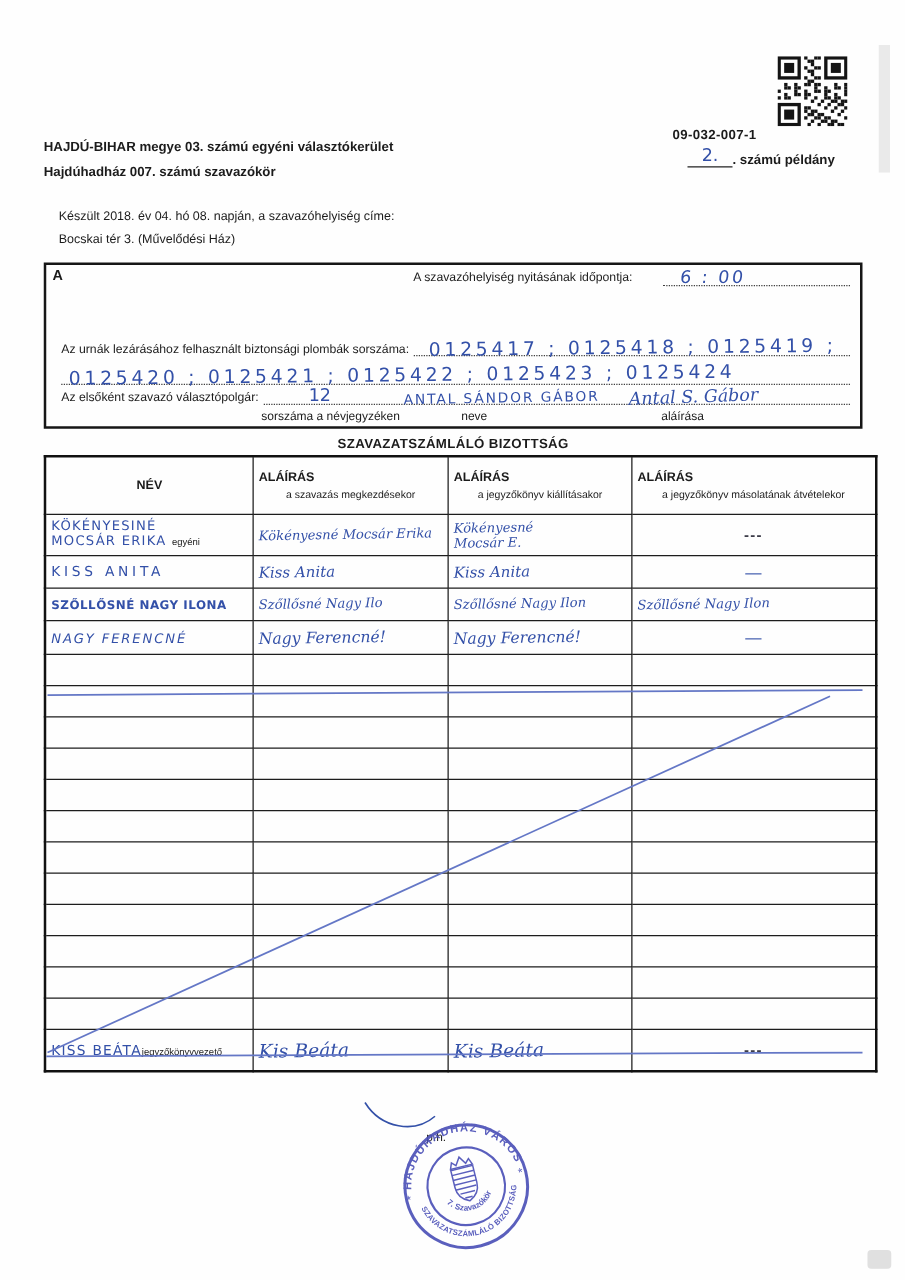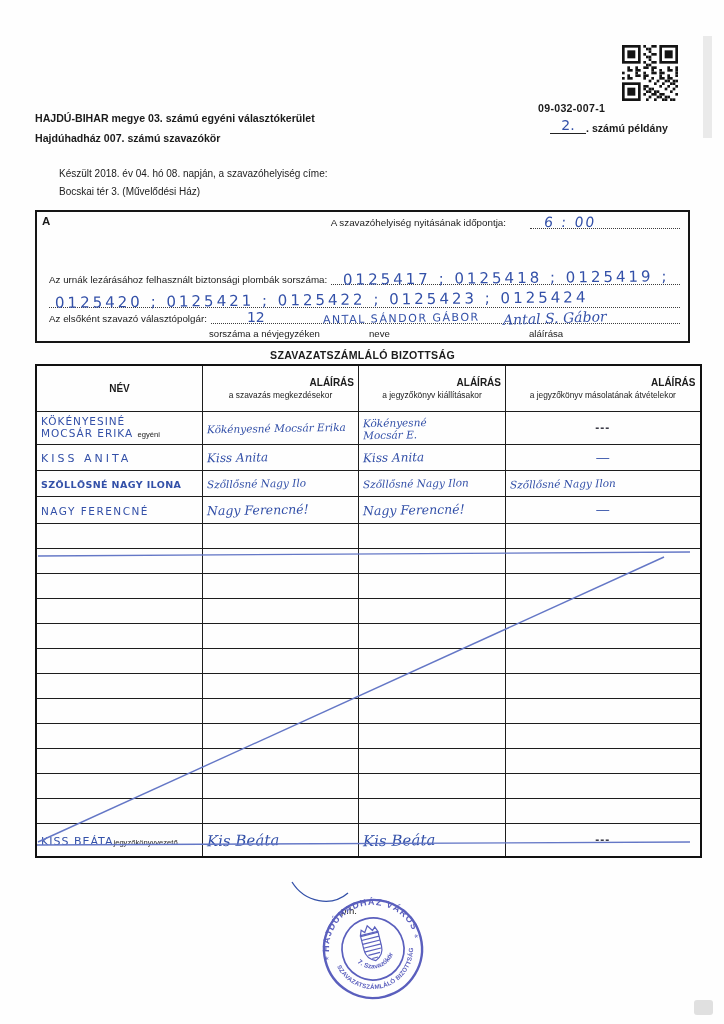--- a/index.html
+++ b/index.html
@@ -7,21 +7,21 @@
     position:relative;width:724px;height:1024px;background:#fefefe;
     font-family:"Liberation Sans",sans-serif;color:#1b1b1b;overflow:hidden;
     margin:0 auto;
   }
   .abs{position:absolute;}
   .center{text-align:center;}
 
   
   .title-block{left:100px;top:55px;width:515px;text-align:center;font-weight:bold;font-size:10.6px;line-height:22px;letter-spacing:.2px;}
   .hdr-line{left:35px;font-weight:bold;font-size:10.6px;}
-  .sub-line{left:35px;font-size:10px;padding-left:24px;}
+  .sub-line{left:23px;font-size:10px;padding-left:24px;}
   .form-number{left:538px;top:102px;font-weight:bold;font-size:10.6px;letter-spacing:.3px;}
   .copy-line{left:550px;top:117px;font-size:10.6px;font-weight:bold;display:flex;align-items:flex-end;}
   .copy-num{display:inline-block;width:36px;text-align:center;border-bottom:1.4px solid #222;font-size:14px;font-weight:normal;}
 
   
   .hand{color:#3350a8;font-family:"DejaVu Sans",sans-serif;}
   .script{color:#3350a8;font-family:"DejaVu Serif",serif;font-style:italic;}
   .hand-caps{letter-spacing:1px;}
   .skew{transform:skewX(-7deg);display:inline-block;}
 
@@ -50,21 +50,21 @@
   .sl2{left:320px;width:100px;}
   .sl3{left:480px;width:120px;}
 
   
   .tbl-title{left:35px;top:349px;width:655px;text-align:center;font-weight:bold;font-size:10.6px;letter-spacing:.3px;}
   table.committee{position:absolute;left:35px;top:364px;width:655px;border-collapse:collapse;table-layout:fixed;}
   table.committee td,table.committee th{border:1.6px solid #1d1d1d;padding:1px 4px;vertical-align:middle;overflow:hidden;}
   table.committee{border:2.4px solid #111;}
   th.h-name{width:157px;font-size:10px;font-weight:bold;}
   col.c2{width:156px;}col.c3{width:147px;}col.c4{width:195px;}
-  .th-sign{font-size:10px;font-weight:bold;text-align:right;}
+  .th-sign{font-size:10px;font-weight:bold;text-align:left;}
   .th-sub{font-size:8.4px;font-weight:normal;margin-top:2px;}
   tr.hdr{height:46px;}
   .nm{font-size:10.5px;line-height:12px;}
   .role{color:#1b1b1b;font-size:7.6px;font-family:"Liberation Sans",sans-serif;letter-spacing:0;font-style:normal;}
   .sig{font-size:12px;white-space:pre-line;line-height:12px;transform:rotate(-1deg);}
   .dash3{color:#3c3c48;font-weight:bold;text-align:center;font-size:12px;letter-spacing:1px;}
   .dash1{color:#3350a8;text-align:center;font-size:13px;}
   .small-caps{font-size:9.5px;letter-spacing:.4px;font-weight:bold;}
 
   
@@ -310,21 +310,21 @@
       <td>
             <div class="script sig" style="font-size:10.5px">Szőllősné Nagy Ilon</div>
           </td>
       <td>
             <div class="script sig" style="font-size:10.5px">Szőllősné Nagy Ilon</div>
           </td>
     </tr>
 
     <tr style="height:27px">
       <td>
-        <span class="hand" style="font-size:10.5px;letter-spacing:1.5px;">NAGY FERENCNÉ</span>
+        <span class="hand" style="font-size:10.5px;letter-spacing:1.5px;font-style:italic">NAGY FERENCNÉ</span>
       </td>
       <td>
             <div class="script sig" style="font-size:12.5px">Nagy Ferencné!</div>
           </td>
       <td>
             <div class="script sig" style="font-size:12.5px">Nagy Ferencné!</div>
           </td>
       <td>
             <div class="dash1">—</div>
           </td>

